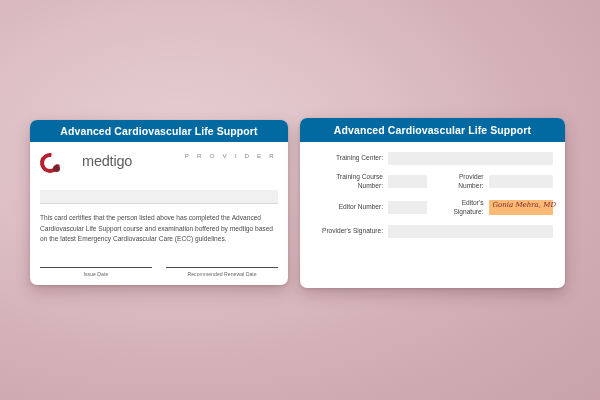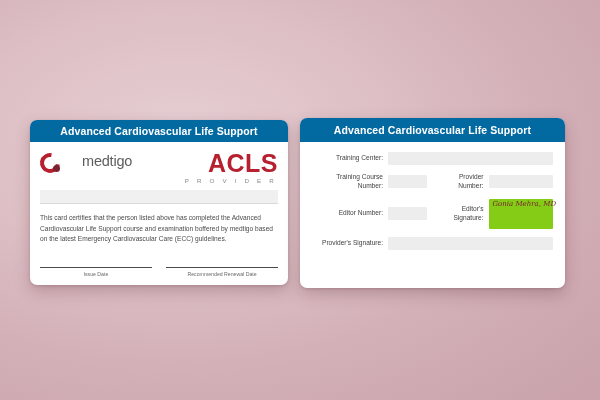--- a/index.html
+++ b/index.html
@@ -186,22 +186,22 @@
     flex: 1 1 auto;
   }
   .lbl-wide { width: 78px; }
   .lbl-short{ width: 52px; }
 
   .half { display: flex; align-items: center; flex: 1 1 0; }
   .gap { width: 10px; flex: 0 0 auto; }
 
   .sig-field {
     position: relative;
-    background: #84cc16;
-    height: 30px;
+    background: #fdba74;
+    height: 15px;
     border-radius: 1px;
     flex: 1 1 auto;
   }
   .sig-script {
     position: absolute;
     left: 4px;
     top: 1px;
     font-family: "DejaVu Serif", serif;
     font-style: italic;
     font-size: 7px;
@@ -220,21 +220,20 @@
 
       <div class="logo-row">
         <div class="brand">
           <span class="brand-mark">
             <span class="ring"></span>
             <span class="dot"></span>
           </span>
           <span class="brand-name">medtigo</span>
         </div>
         <div class="acls-block">
-          <div class="acls-word">ACLS</div>
           <div class="acls-sub">P R O V I D E R</div>
         </div>
       </div>
 
       <div class="name-line"></div>
 
       <div class="front-paragraph">This card certifies that the person listed above has completed the Advanced Cardiovascular Life Support course and examination boffered by medtigo based on the latest Emergency Cardiovascular Care (ECC) guidelines.</div>
 
       <div class="sig-row">
         <div class="sig-col">

